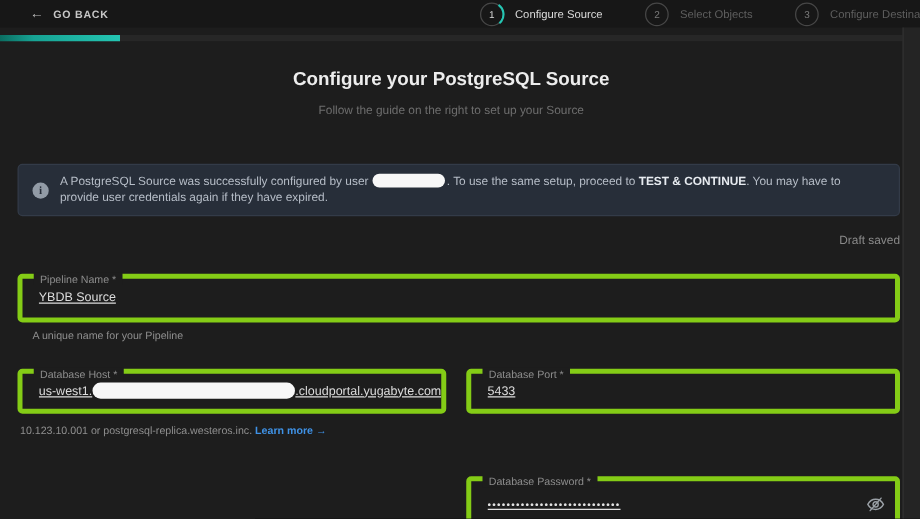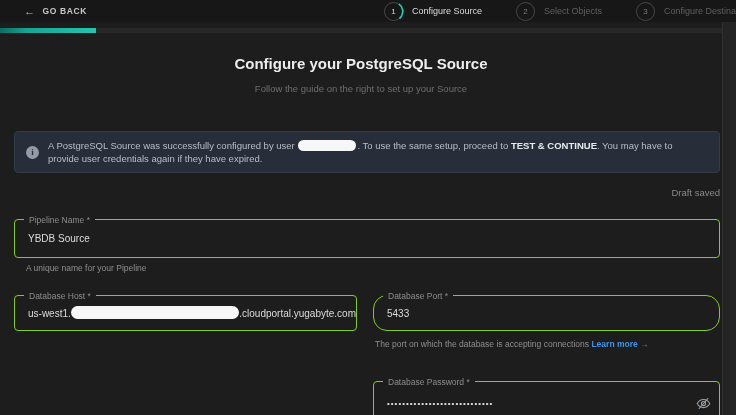--- a/index.html
+++ b/index.html
@@ -75,35 +75,35 @@
     vertical-align:middle; margin:0 1px;
   }
   .pill.user{width:58px; height:11px;}
   .pill.host{width:170px; height:13px; border-radius:8px; margin:0 0 1px 0;}
   
   .draft{
     position:absolute; top:187px; right:16px; color:#8a8a8a; font-size:9.5px;
   }
   
   .field{
-    position:absolute; box-sizing:border-box; border:1px solid #84cc16;
+    position:absolute; box-sizing:border-box; border:4px solid #84cc16;
     border-radius:4px; background:transparent; cursor:text;
   }
   .field .flabel{
     position:absolute; top:-5px; left:9px; background:#1d1d1d; padding:0 5px;
     color:#8d8d8d; font-size:8.5px; white-space:nowrap;
   }
   .field .fvalue{
     position:absolute; left:13px; top:0; right:10px; bottom:0;
     display:flex; align-items:center; color:#dcdcdc; font-size:10px;
-    white-space:nowrap; overflow:hidden;
+    white-space:nowrap; overflow:hidden;text-decoration:underline;
   }
   .f-pipeline{left:14px; top:219px; width:706px; height:39px;}
   .f-host{left:14px; top:295px; width:343px; height:36px;}
-  .f-port{left:373px; top:295px; width:347px; height:36px;border-radius:14px;}
+  .f-port{left:373px; top:295px; width:347px; height:36px;}
   .f-user{left:14px; top:367px; width:343px; height:40px;}
   .f-pass{left:373px; top:381px; width:347px; height:44px;}
   .f-host .fvalue{font-size:10px; right:0;}
   .f-pass .fvalue{font-size:8px; letter-spacing:1px; color:#e2e2e2; right:30px;}
   .eye{
     position:absolute; right:8px; top:50%; transform:translateY(-50%);
     width:16px; height:16px; cursor:pointer; display:flex;
     align-items:center; justify-content:center;
   }
   .helper{position:absolute; color:#8f8f8f; font-size:8.5px; white-space:nowrap;}
@@ -170,27 +170,27 @@
   <div class="helper h-pipeline">A unique name for your Pipeline</div>
 
   <div class="field f-host">
     <span class="flabel">Database Host *</span>
     <span class="fvalue">
         <span>us-west1.</span>
         <span class="pill host"></span>
         <span>.cloudportal.yugabyte.com</span>
       </span>
   </div>
+  <div class="helper h-host">
+    <span>10.123.10.001 or postgresql-replica.westeros.inc. </span><span class="learn">Learn more →</span>
+  </div>
 
   <div class="field f-port">
     <span class="flabel">Database Port *</span>
     <span class="fvalue">5433</span>
-  </div>
-  <div class="helper h-port">
-    <span>The port on which the database is accepting connections </span><span class="learn">Learn more →</span>
   </div>
 
 
   <div class="field f-pass">
     <span class="flabel">Database Password *</span>
     <span class="fvalue">••••••••••••••••••••••••••••</span>
     <span class="eye">
       <svg width="15" height="15" viewBox="0 0 24 24" fill="none" stroke="#9aa0a6" stroke-width="1.8" stroke-linecap="round">
         <path d="M2 12s3.5-6.5 10-6.5S22 12 22 12s-3.5 6.5-10 6.5S2 12 2 12z"></path>
         <circle cx="12" cy="12" r="3.3"></circle>

